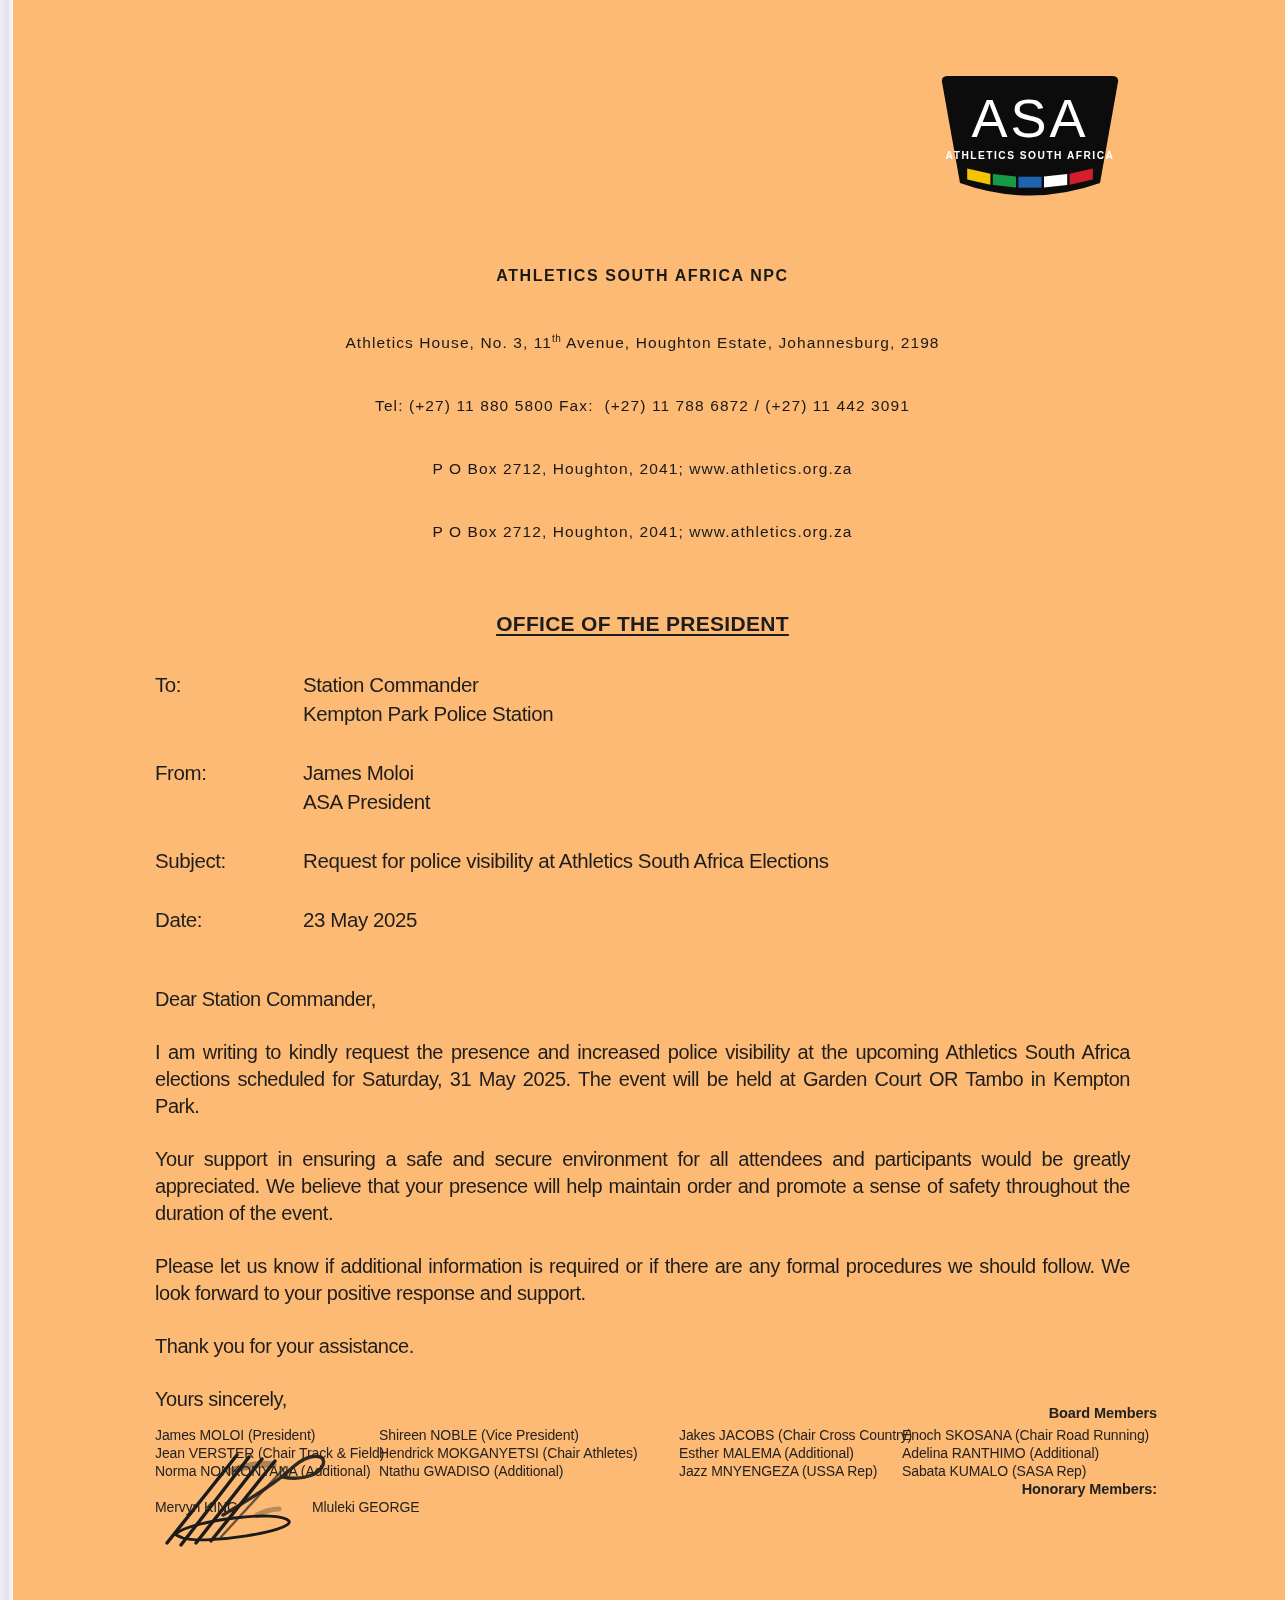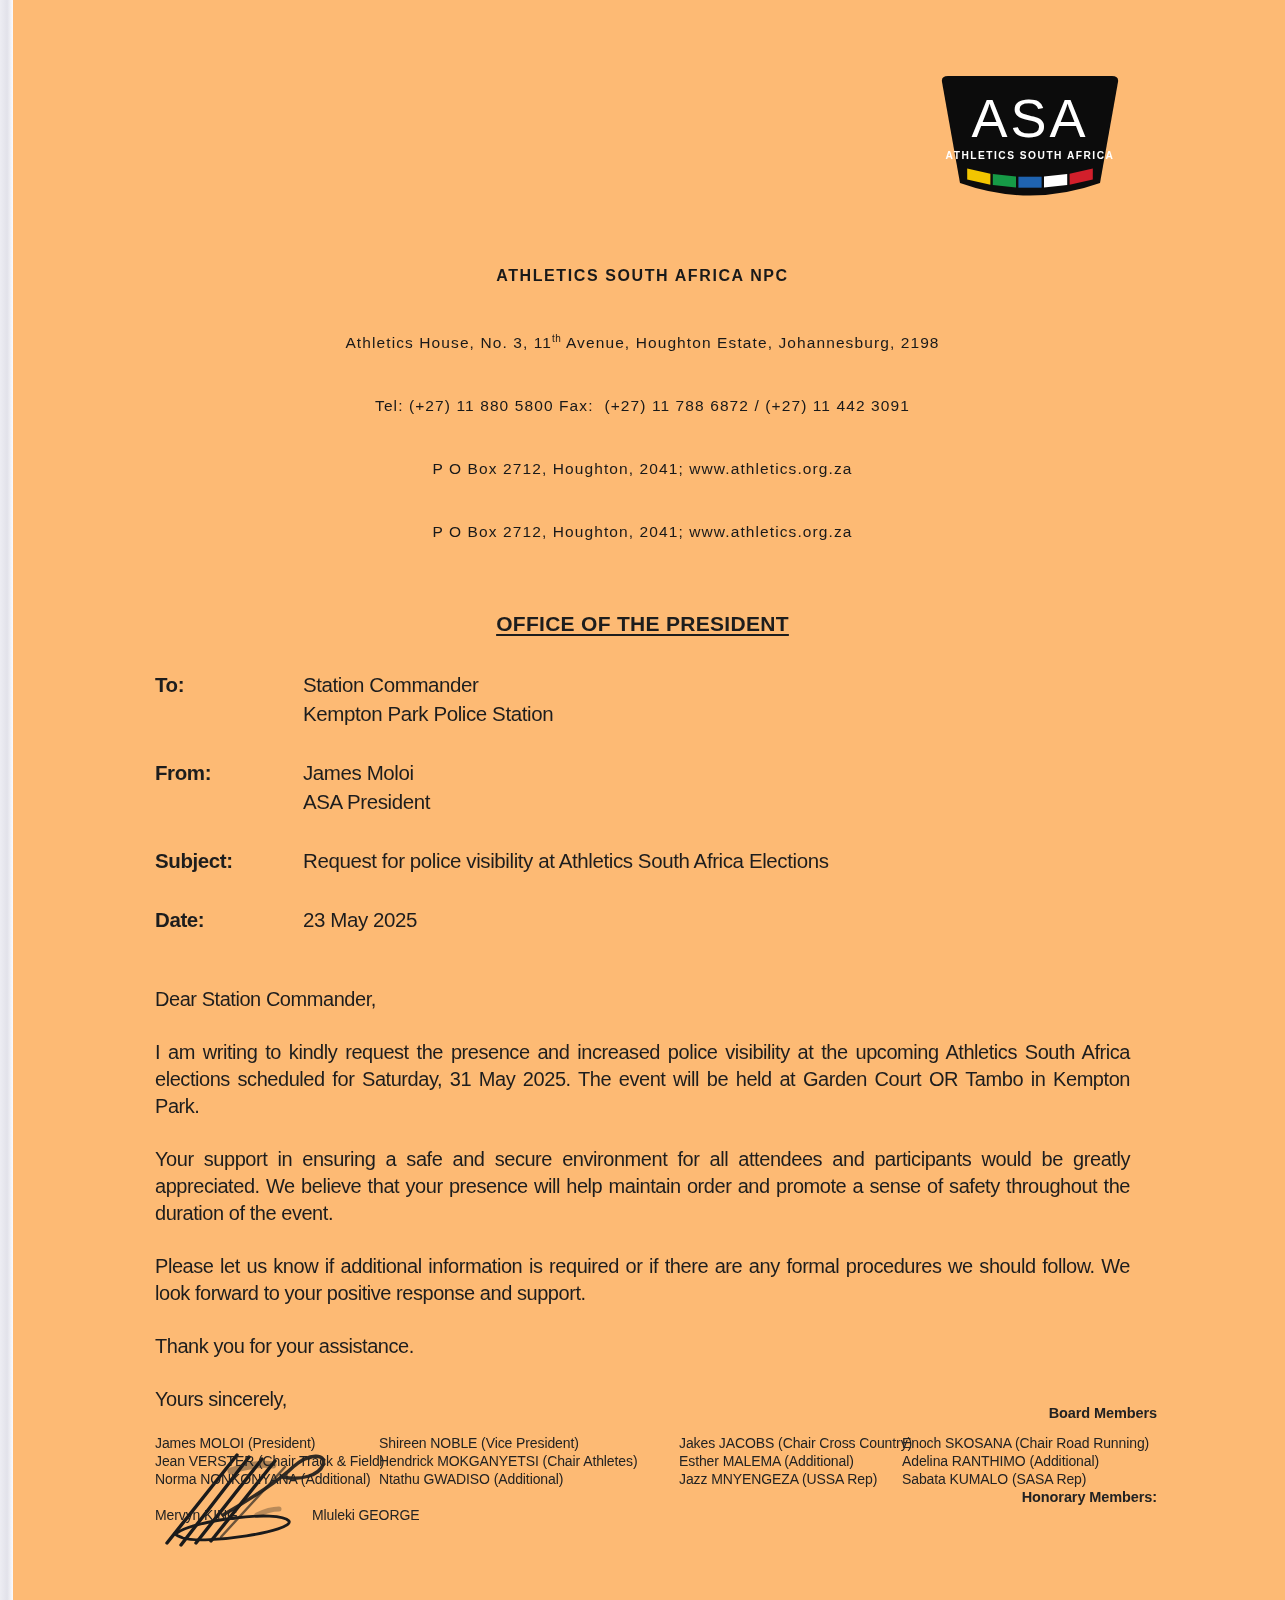--- a/index.html
+++ b/index.html
@@ -39,41 +39,41 @@
     font-size:21px; font-weight:bold; letter-spacing:0.3px;
     text-decoration:underline;
     text-decoration-thickness:2px;
     text-underline-offset:3px;
   }
 
   
   .meta { margin-top:34px; font-size:20.5px; letter-spacing:-0.4px; }
   .meta-row { display:flex; margin-bottom:30px; }
   .meta-row:last-child { margin-bottom:0; }
-  .meta-label { width:148px; flex:0 0 148px; line-height:29px;font-weight:bold; }
+  .meta-label { width:148px; flex:0 0 148px; line-height:29px; }
   .meta-value { line-height:29px; }
 
   
   .body-text { font-size:20px; letter-spacing:-0.45px; line-height:27px; }
   .salutation { margin-top:52px; }
   .body-par { margin-top:26px; text-align:justify; }
   .thanks-line, .closing-line { margin-top:26px; }
 
   
   .signature-wrap { margin-top:28px; height:110px; }
   .signature-svg { width:175px; height:110px; margin-left:6px; }
   .signatory-name { margin-top:48px; font-size:20.5px; letter-spacing:-0.4px; line-height:27px; }
 
   
   .footer {
     position:absolute; left:155px; top:1404px; width:1002px;
     font-size:14px; color:#222222; letter-spacing:-0.1px;
   }
   .board-label { text-align:right; font-weight:bold; font-size:14.5px; line-height:18px; }
-  .board-columns { display:flex; margin-top:12px; width:975px; }
+  .board-columns { display:flex; margin-top:4px; width:975px; }
   .board-col { display:flex; flex-direction:column; }
   .board-col-1 { width:224px; }
   .board-col-2 { width:300px; }
   .board-col-3 { width:223px; }
   .board-col-4 { width:228px; }
   .board-item { line-height:18px; white-space:nowrap; }
   .honorary-label { text-align:right; font-weight:bold; font-size:14.5px; line-height:18px; margin-top:0px; }
   .honorary-row { display:flex; gap:74px; padding-right:29px; line-height:18px; }
 </style>
 </head>

